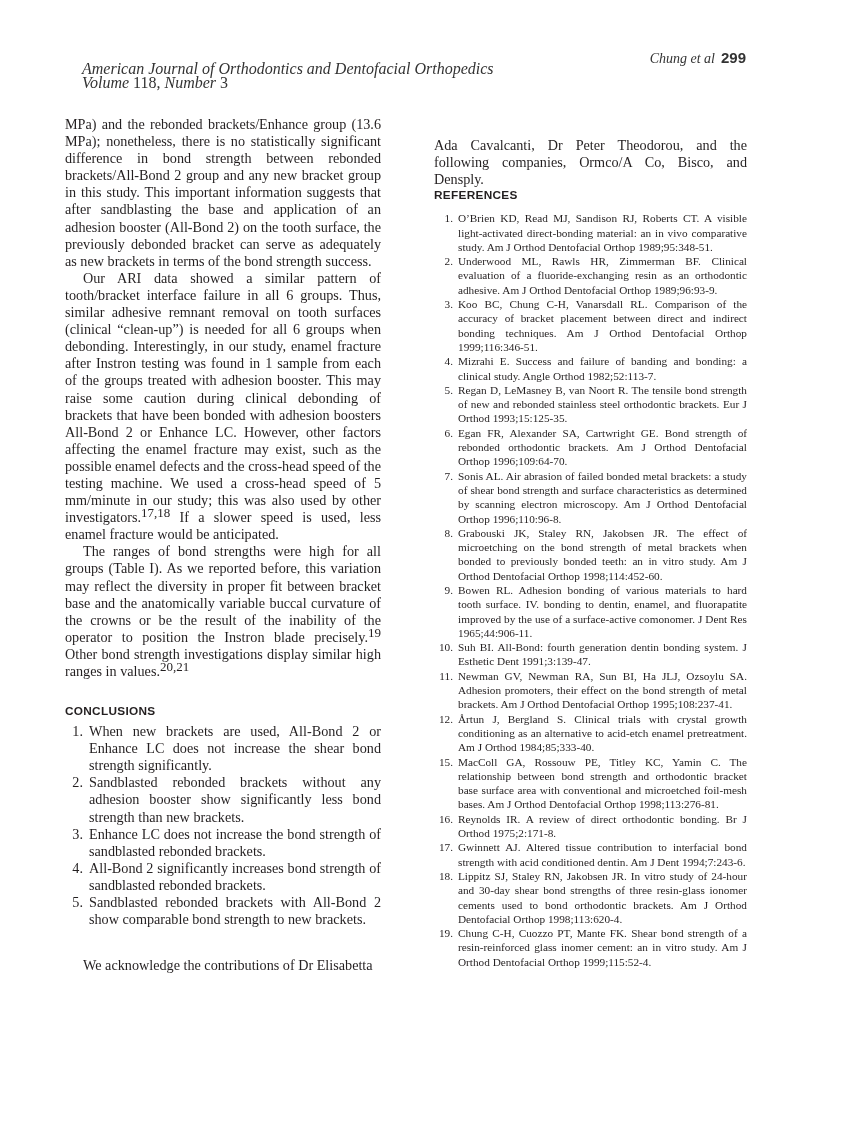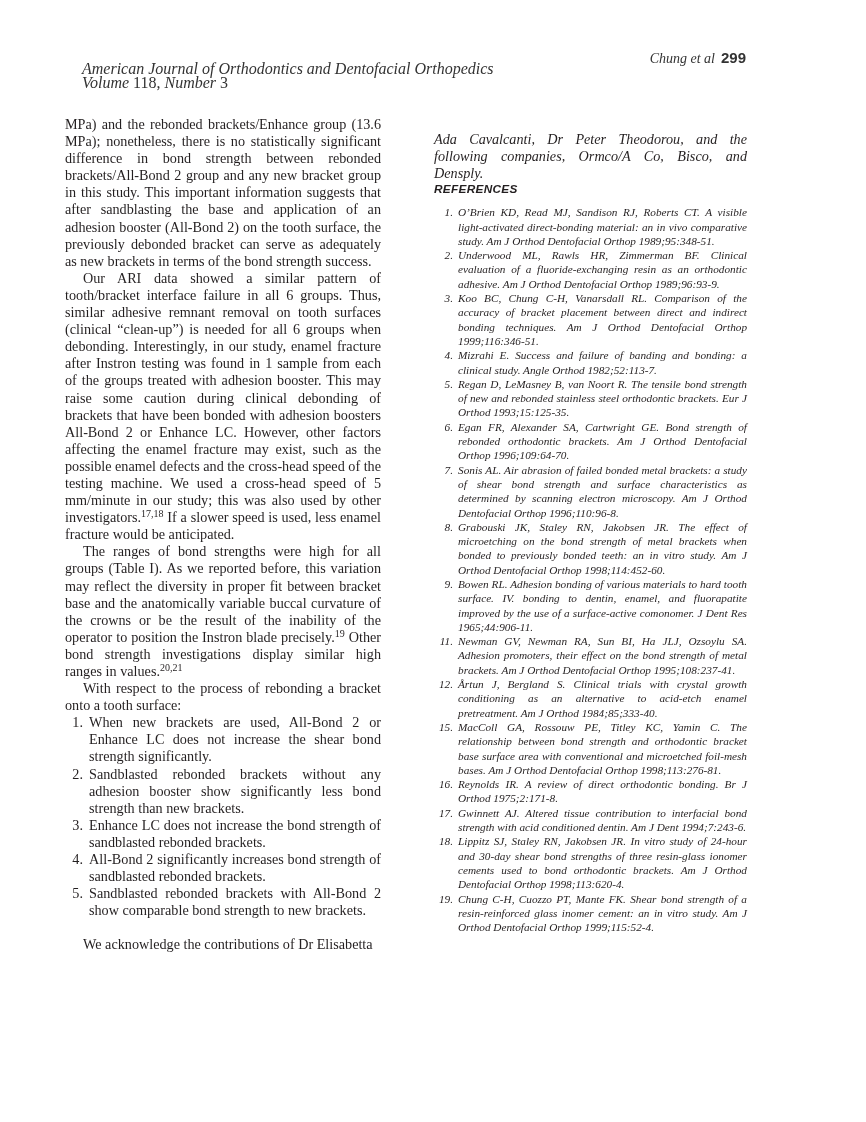--- a/index.html
+++ b/index.html
@@ -4,31 +4,31 @@
   <style>
     html, body { margin: 0; padding: 0; background: #ffffff; }
     body { width: 866px; height: 1122px; position: relative; overflow: hidden; color: #231f20; }
     .header-left { position: absolute; left: 82px; top: 62px; font-family: "Liberation Serif", serif; font-style: italic; font-size: 16px; line-height: 14px; color: #333; }
     .header-left .vol-num { font-style: normal; }
     .header-right { position: absolute; right: 120px; top: 49px; font-family: "Liberation Serif", serif; font-size: 14px; color: #333; }
     .header-right .authors { font-style: italic; }
     .header-right .page-num { font-family: "Liberation Sans", sans-serif; font-weight: bold; font-size: 15px; margin-left: 6px; }
     .col { position: absolute; font-family: "Liberation Serif", serif; color: #231f20; }
     .col-left { left: 65px; top: 116px; width: 316px; }
-    .col-right { left: 434px; top: 131px; width: 313px; font-style: italic; }
+    .col-right { left: 434px; top: 137px; width: 313px; }
     .body-text { font-size: 14.2px; line-height: 17.1px; text-align: justify; hyphens: none; margin: 0; }
     .body-text.indent { text-indent: 18px; }
-    .body-text sup { font-size: 10px; line-height: 0; vertical-align: 5px; }
+    .body-text sup { font-size: 13px; line-height: 0; vertical-align: 5px; }
     .section-heading { font-family: "Liberation Sans", sans-serif; font-weight: bold; font-size: 11.8px; letter-spacing: 0.3px; margin: 0; color: #231f20; }
     .left-heading { margin-top: 24px; margin-bottom: 5px; }
     .conclusion-list { list-style: none; margin: 0; padding: 0; }
     .conclusion-list li { display: flex; font-size: 14.2px; line-height: 17.1px; }
     .conclusion-list .num { width: 24px; flex: none; text-align: right; padding-right: 6px; box-sizing: border-box; }
     .conclusion-list .txt { flex: 1; text-align: justify; }
-    .ack { margin-top: 17px; }
+    .ack { margin-top: 29px; }
     .ref-heading { margin-bottom: 9px; }
     .ref-list { list-style: none; margin: 0; padding: 0; }
     .ref-list li { display: flex; font-size: 11.25px; line-height: 14.3px; }
     .ref-list .num { width: 24px; flex: none; text-align: right; padding-right: 5px; box-sizing: border-box; }
     .ref-list .txt { flex: 1; text-align: justify; }
   </style>
 </head>
 <body>
 
 <div class="header-left">
@@ -38,21 +38,21 @@
 
 <div class="header-right">
   <span class="authors">Chung et al</span><span class="page-num">299</span>
 </div>
 
 <div class="col col-left">
   <p class="body-text">MPa) and the rebonded brackets/Enhance group (13.6 MPa); nonetheless, there is no statistically significant difference in bond strength between rebonded brackets/All-Bond 2 group and any new bracket group in this study. This important information suggests that after sandblasting the base and application of an adhesion booster (All-Bond 2) on the tooth surface, the previously debonded bracket can serve as adequately as new brackets in terms of the bond strength success.</p>
   <p class="body-text indent"><span>Our ARI data showed a similar pattern of tooth/bracket interface failure in all 6 groups. Thus, similar adhesive remnant removal on tooth surfaces (clinical “clean-up”) is needed for all 6 groups when debonding. Interestingly, in our study, enamel fracture after Instron testing was found in 1 sample from each of the groups treated with adhesion booster. This may raise some caution during clinical debonding of brackets that have been bonded with adhesion boosters All-Bond 2 or Enhance LC. However, other factors affecting the enamel fracture may exist, such as the possible enamel defects and the cross-head speed of the testing machine. We used a cross-head speed of 5 mm/minute in our study; this was also used by other investigators.</span><sup>17,18</sup><span> If a slower speed is used, less enamel fracture would be anticipated.</span></p>
   <p class="body-text indent"><span>The ranges of bond strengths were high for all groups (Table I). As we reported before, this variation may reflect the diversity in proper fit between bracket base and the anatomically variable buccal curvature of the crowns or be the result of the inability of the operator to position the Instron blade precisely.</span><sup>19</sup><span> Other bond strength investigations display similar high ranges in values.</span><sup>20,21</sup></p>
 
-  <p class="body-text indent">With respect to the process of rebonding a bracket onto a tooth surface:</p>
+  <h2 class="section-heading left-heading">CONCLUSIONS</h2>
   <ol class="conclusion-list">
     <li>
         <span class="num">1.</span>
         <span class="txt">When new brackets are used, All-Bond 2 or Enhance LC does not increase the shear bond strength significantly.</span>
       </li>
     <li>
         <span class="num">2.</span>
         <span class="txt">Sandblasted rebonded brackets without any adhesion booster show significantly less bond strength than new brackets.</span>
       </li>
     <li>
@@ -105,20 +105,24 @@
       </li>
     <li>
         <span class="num">8.</span>
         <span class="txt">Grabouski JK, Staley RN, Jakobsen JR. The effect of microetching on the bond strength of metal brackets when bonded to previously bonded teeth: an in vitro study. Am J Orthod Dentofacial Orthop 1998;114:452-60.</span>
       </li>
     <li>
         <span class="num">9.</span>
         <span class="txt">Bowen RL. Adhesion bonding of various materials to hard tooth surface. IV. bonding to dentin, enamel, and fluorapatite improved by the use of a surface-active comonomer. J Dent Res 1965;44:906-11.</span>
       </li>
     <li>
+        <span class="num">10.</span>
+        <span class="txt">Suh BI. All-Bond: fourth generation dentin bonding system. J Esthetic Dent 1991;3:139-47.</span>
+      </li>
+    <li>
         <span class="num">11.</span>
         <span class="txt">Newman GV, Newman RA, Sun BI, Ha JLJ, Ozsoylu SA. Adhesion promoters, their effect on the bond strength of metal brackets. Am J Orthod Dentofacial Orthop 1995;108:237-41.</span>
       </li>
     <li>
         <span class="num">12.</span>
         <span class="txt">Årtun J, Bergland S. Clinical trials with crystal growth conditioning as an alternative to acid-etch enamel pretreatment. Am J Orthod 1984;85;333-40.</span>
       </li>
     <li>
         <span class="num">15.</span>
         <span class="txt">MacColl GA, Rossouw PE, Titley KC, Yamin C. The relationship between bond strength and orthodontic bracket base surface area with conventional and microetched foil-mesh bases. Am J Orthod Dentofacial Orthop 1998;113:276-81.</span>

